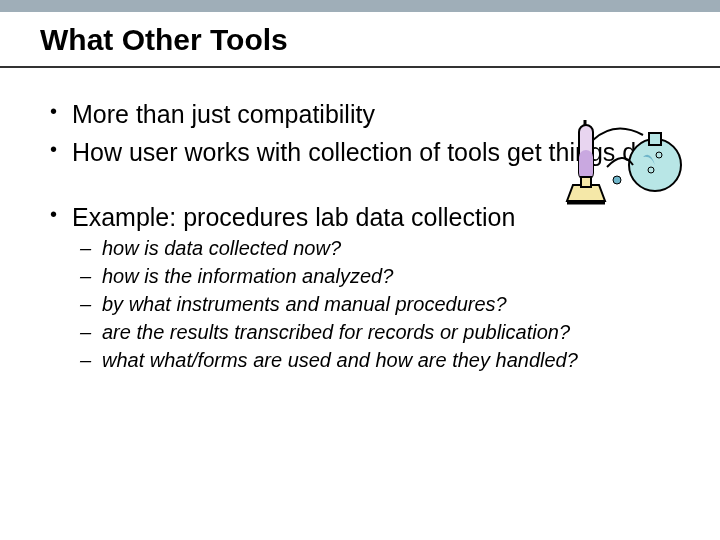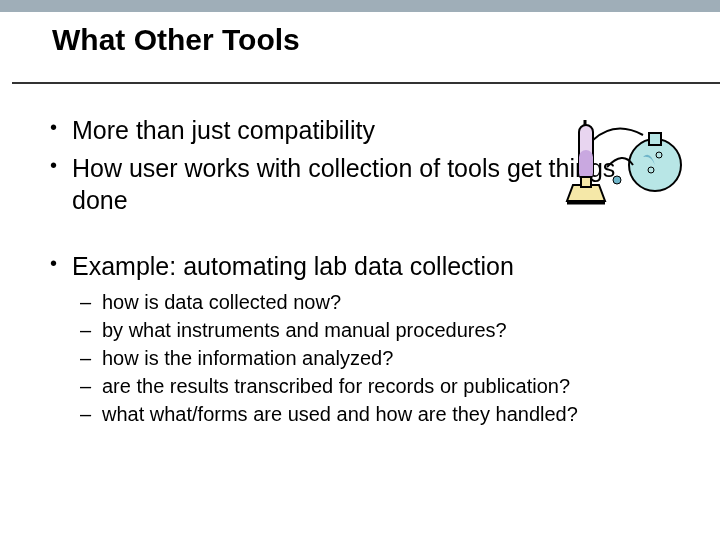--- a/index.html
+++ b/index.html
@@ -14,32 +14,31 @@
       background: #ffffff;
       overflow: hidden;
       position: relative;
     }
     .top-bar {
       height: 12px;
       background: #9faeb8;
       width: 100%;
     }
     .header {
-      padding: 10px 40px 24px 40px;
+      padding: 10px 40px 8px 40px;
       border-bottom: 2px solid #333;
-      margin-left: 12px;
     }
     .header h1 {
       font-size: 30px;
       font-weight: bold;
       line-height: 1.2;
       color: #000;
     }
     .content {
-      padding: 30px 56px 0 40px;
+      padding: 30px 23px 0 40px;
       position: relative;
     }
     .bullet-list {
       list-style: none;
     }
     .bullet-list > li {
       font-size: 25px;
       line-height: 1.3;
       padding-left: 32px;
       position: relative;
@@ -51,21 +50,21 @@
       position: absolute;
       left: 10px;
       top: 0;
       font-size: 20px;
     }
     .spacer {
       height: 28px;
     }
     .sub-list {
       list-style: none;
-      margin-top: 6px;
+      font-style: italic;
     }
     .sub-list > li {
       font-size: 20px;
       line-height: 1.4;
       padding-left: 30px;
       position: relative;
       color: #000;
     }
     .sub-list > li::before {
       content: "–";
@@ -93,25 +92,25 @@
 </div>
 
 <div class="content">
   <ul class="bullet-list">
     <li>More than just compatibility</li>
     <li>How user works with collection of tools get things done</li>
   </ul>
   <div class="spacer"></div>
   <ul class="bullet-list">
     <li>
-      <span>Example: automating lab data collection</span>
+      <span>Example: procedures lab data collection</span>
       <ul class="sub-list">
         <li>how is data collected now?</li>
+        <li>how is the information analyzed?</li>
         <li>by what instruments and manual procedures?</li>
-        <li>how is the information analyzed?</li>
         <li>are the results transcribed for records or publication?</li>
         <li>what what/forms are used and how are they handled?</li>
       </ul>
     </li>
   </ul>
 </div>
 
 <div class="lab-illustration">
   <svg viewBox="0 0 130 115">
 

